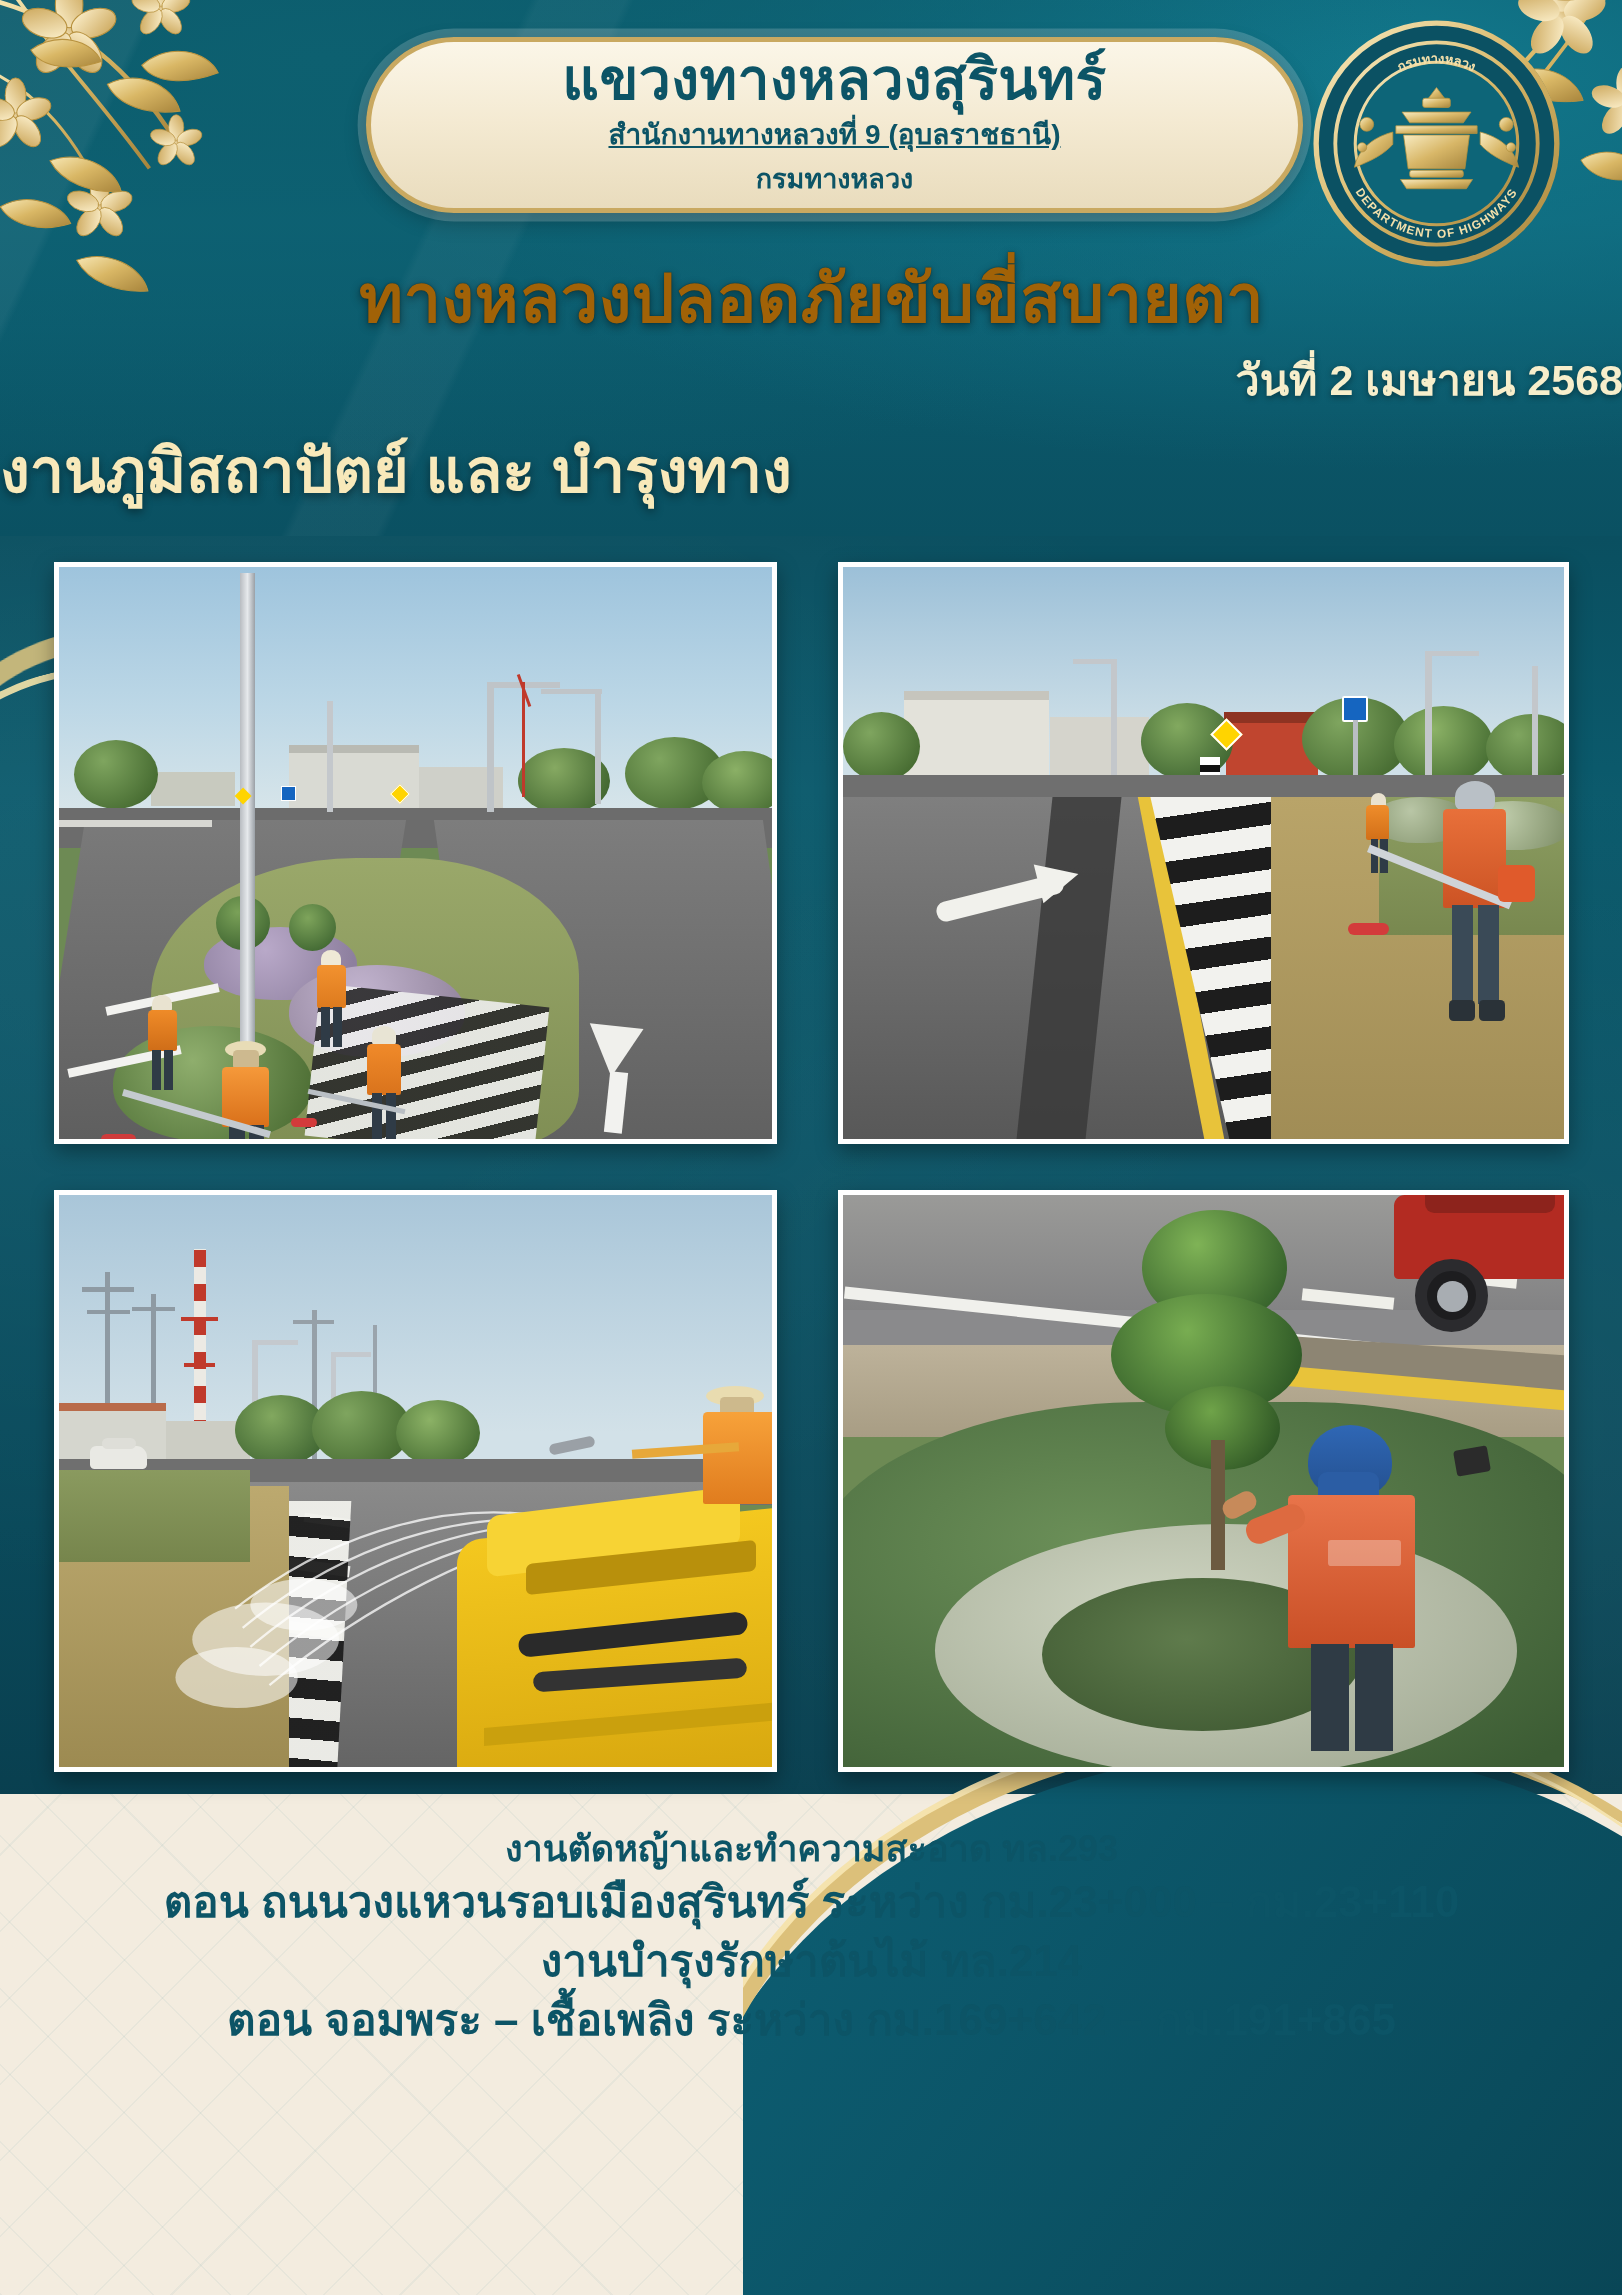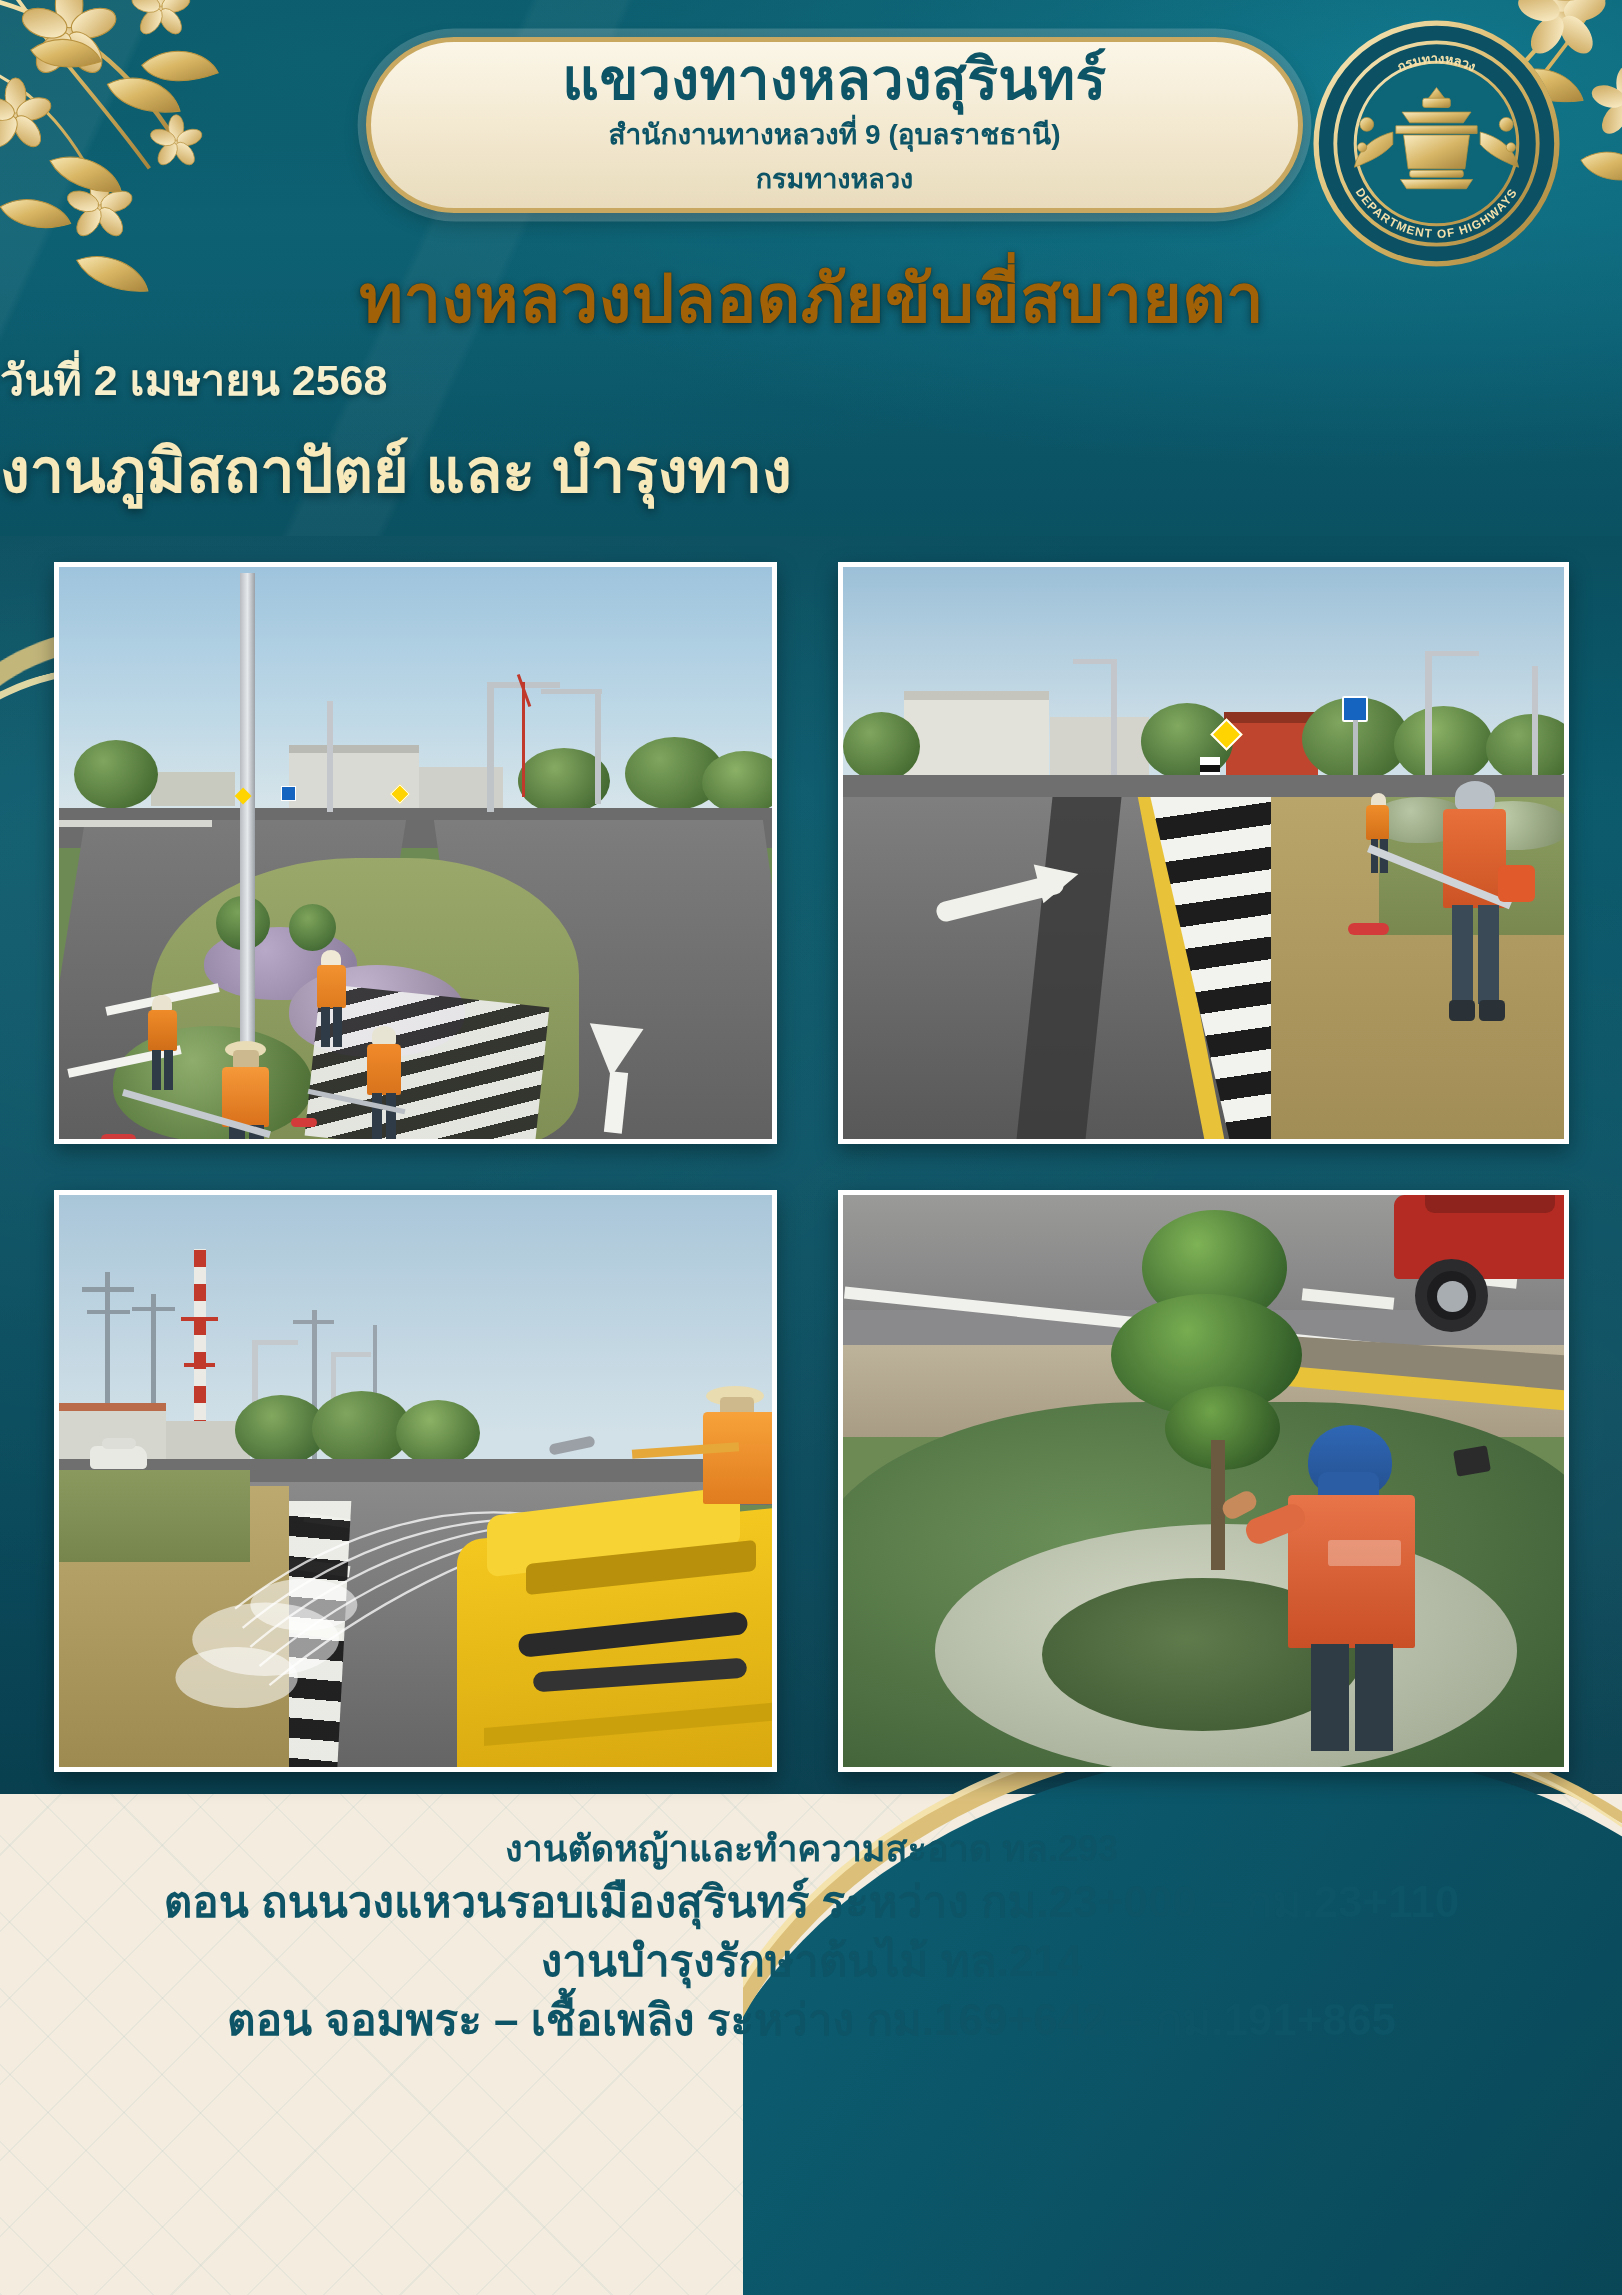--- a/index.html
+++ b/index.html
@@ -141,38 +141,38 @@
     border: 5.4px solid #c9a961;
     box-shadow: 0 0 0 8.4px rgba(255,255,255,0.18), 0 7.7px 21.4px rgba(0,0,0,0.30);
     display: flex; flex-direction: column;
     align-items: center; justify-content: center;
     text-align: center;
   }
   .plaque-line1 {
     font-size: 57px; font-weight: bold; color: #0c5466;
     letter-spacing: 0.4px; line-height: 1.02;
   }
-  .plaque-line2 { font-size: 28px; font-weight: bold; color: #0c5466; margin-top: 4px; }
+  .plaque-line2 { font-size: 28px; font-weight: bold; color: #0c5466; margin-top: 4px; text-decoration: underline; }
   .plaque-line3 { font-size: 27px; font-weight: bold; color: #0c5466; margin-top: 1.5px; }
 
   
   .seal { position: absolute; right: 60px; top: 17px; width: 253px; height: 253px; }
 
   
   .headline1 {
     position: absolute; left: 0; top: 245px; width: 1623px;
     text-align: center;
     font-size: 67px; font-weight: bold;
     color: #a16207;
     text-shadow: 0 3.1px 9.2px rgba(0,0,0,0.45), 0 0 1.5px rgba(0,0,0,0.5);
     letter-spacing: 0.4px;
   }
   .headline2 {
     position: absolute; left: 0; top: 346px; width: 1623px;
-    text-align: left;
+    text-align: right;
     font-size: 43px; font-weight: bold;
     color: #f7eecb;
     text-shadow: 0 2.3px 6.9px rgba(0,0,0,0.4);
   }
   .headline3 {
     position: absolute; left: 0; top: 422px; width: 1623px;
     text-align: left;
     font-size: 61px; font-weight: bold;
     color: #f8e9ba;
     text-shadow: 0 3.1px 9.2px rgba(0,0,0,0.45);

